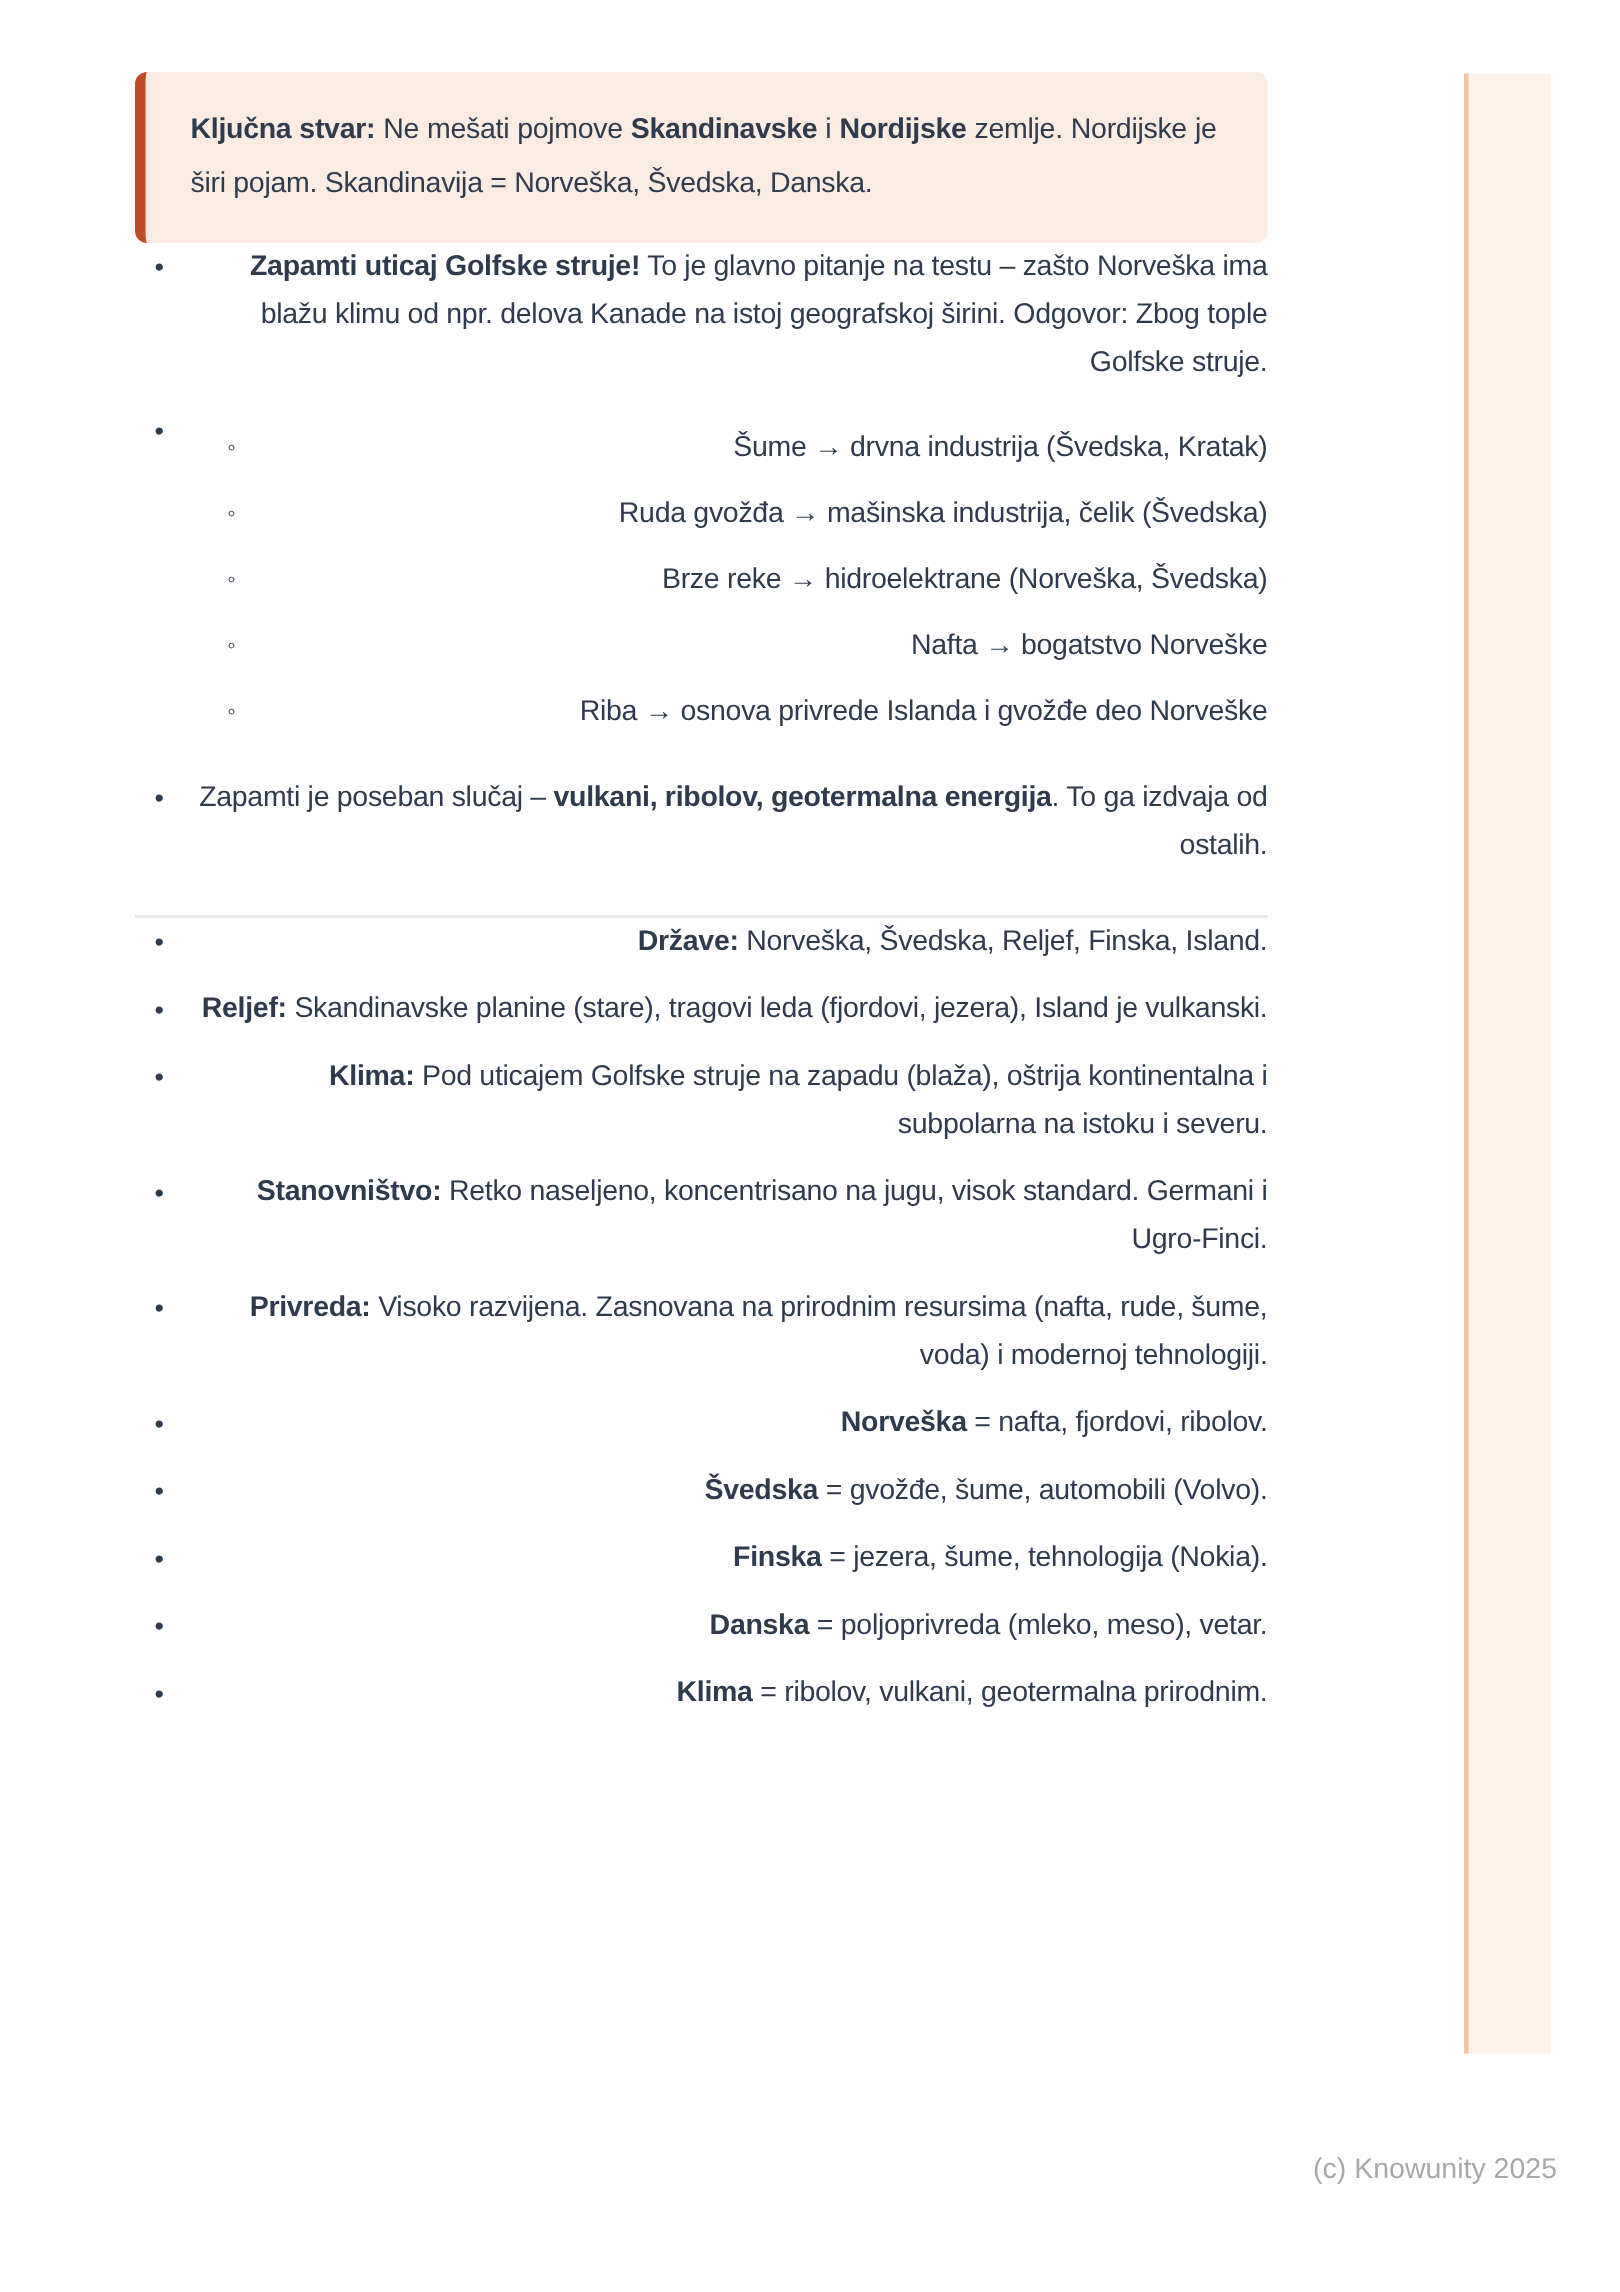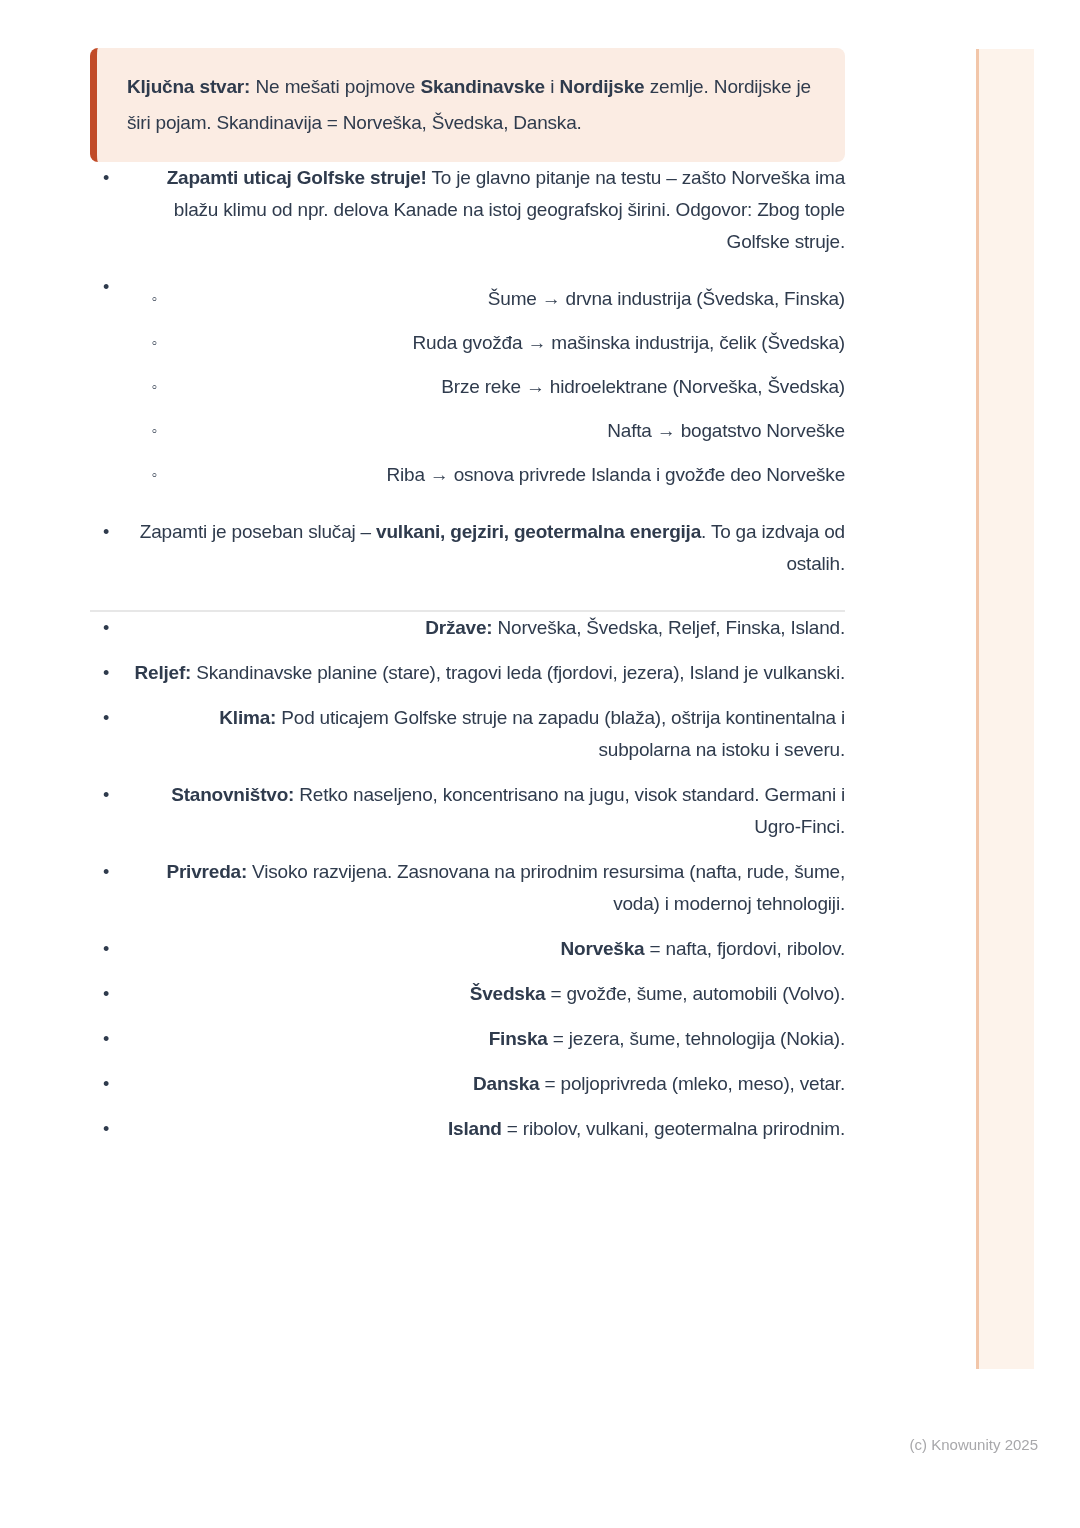--- a/index.html
+++ b/index.html
@@ -105,21 +105,21 @@
     line-height:34px;
     font-weight:bold;
     color:var(--accent-orange);
     letter-spacing:-0.3px;
   }
   b{font-weight:bold;}
   .footer{
     position:absolute;
     top:1436px;
     right:70px;
-    font-size:15px;
+    font-size:19px;
     color:var(--footer-text);
     letter-spacing:0;
   }
 </style>
 </head>
 <body>
 
 <div class="page">
 
   <div class="side-strip"></div>
@@ -138,21 +138,21 @@
 
     </div>
   </li>
 
   <li class="bullet-item">
     <span class="marker">•</span>
     <div class="item-body">
       <ul class="sub-bullets">
   <li class="sub-item">
     <span class="sub-marker">◦</span>
-    <p class="sub-text">Šume → drvna industrija (Švedska, Finska)</p>
+    <p class="sub-text">Šume → drvna industrija (Švedska, Kratak)</p>
   </li>
 
   <li class="sub-item">
     <span class="sub-marker">◦</span>
     <p class="sub-text">Ruda gvožđa → mašinska industrija, čelik (Švedska)</p>
   </li>
 
   <li class="sub-item">
     <span class="sub-marker">◦</span>
     <p class="sub-text">Brze reke → hidroelektrane (Norveška, Švedska)</p>
@@ -167,21 +167,21 @@
     <span class="sub-marker">◦</span>
     <p class="sub-text">Riba → osnova privrede Islanda i gvožđe deo Norveške</p>
   </li>
 </ul>
     </div>
   </li>
 
   <li class="bullet-item last-gap">
     <span class="marker">•</span>
     <div class="item-body">
-      <p class="item-text"><span>Zapamti je poseban slučaj – </span><b>vulkani, gejziri, geotermalna energija</b><span>. To ga izdvaja od ostalih.</span></p>
+      <p class="item-text"><span>Zapamti je poseban slučaj – </span><b>vulkani, ribolov, geotermalna energija</b><span>. To ga izdvaja od ostalih.</span></p>
 
     </div>
   </li>
 </ul>
 
     <hr class="divider">
 
 
     <ul class="bullets review-list" id="review-list">
   <li class="bullet-item">
@@ -252,21 +252,21 @@
     <span class="marker">•</span>
     <div class="item-body">
       <p class="item-text"><b>Danska</b><span> = poljoprivreda (mleko, meso), vetar.</span></p>
 
     </div>
   </li>
 
   <li class="bullet-item">
     <span class="marker">•</span>
     <div class="item-body">
-      <p class="item-text"><b>Island</b><span> = ribolov, vulkani, geotermalna prirodnim.</span></p>
+      <p class="item-text"><b>Klima</b><span> = ribolov, vulkani, geotermalna prirodnim.</span></p>
 
     </div>
   </li>
 </ul>
 
   </div>
 
   <div class="footer">(c) Knowunity 2025</div>
 
 </div>

